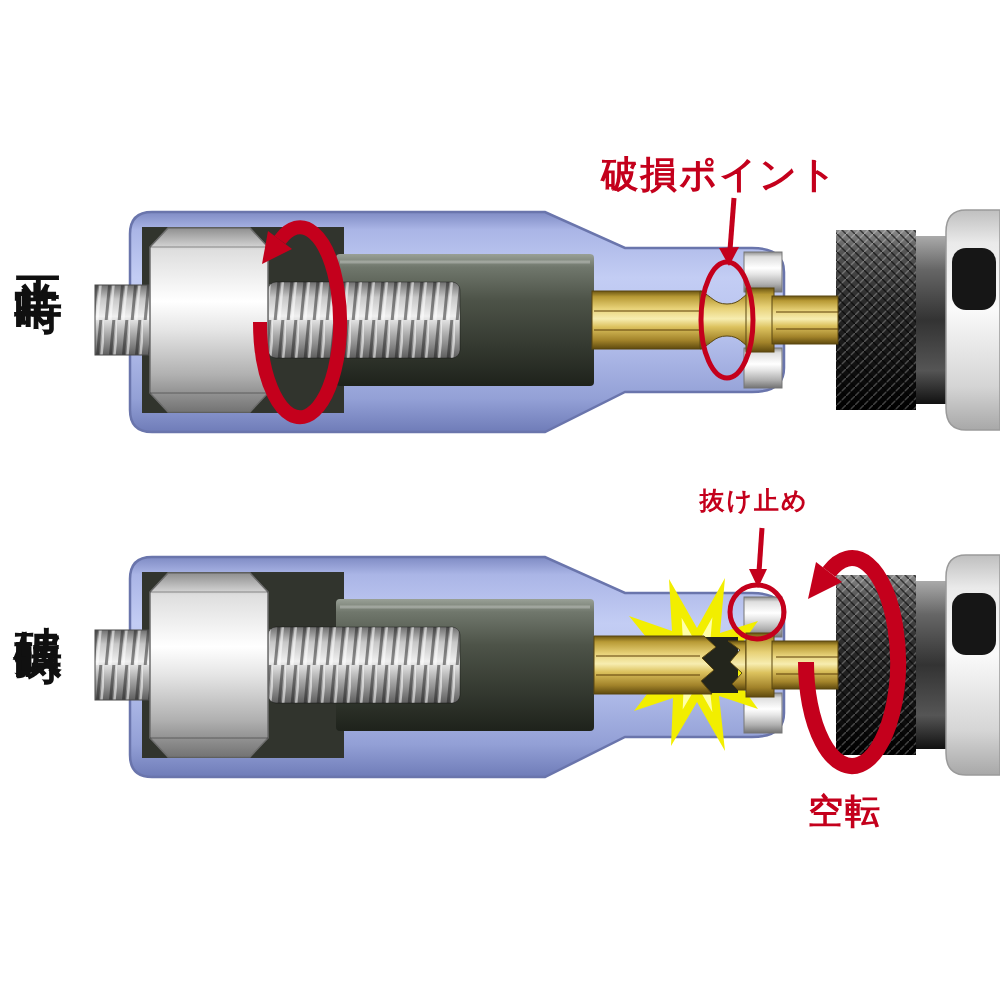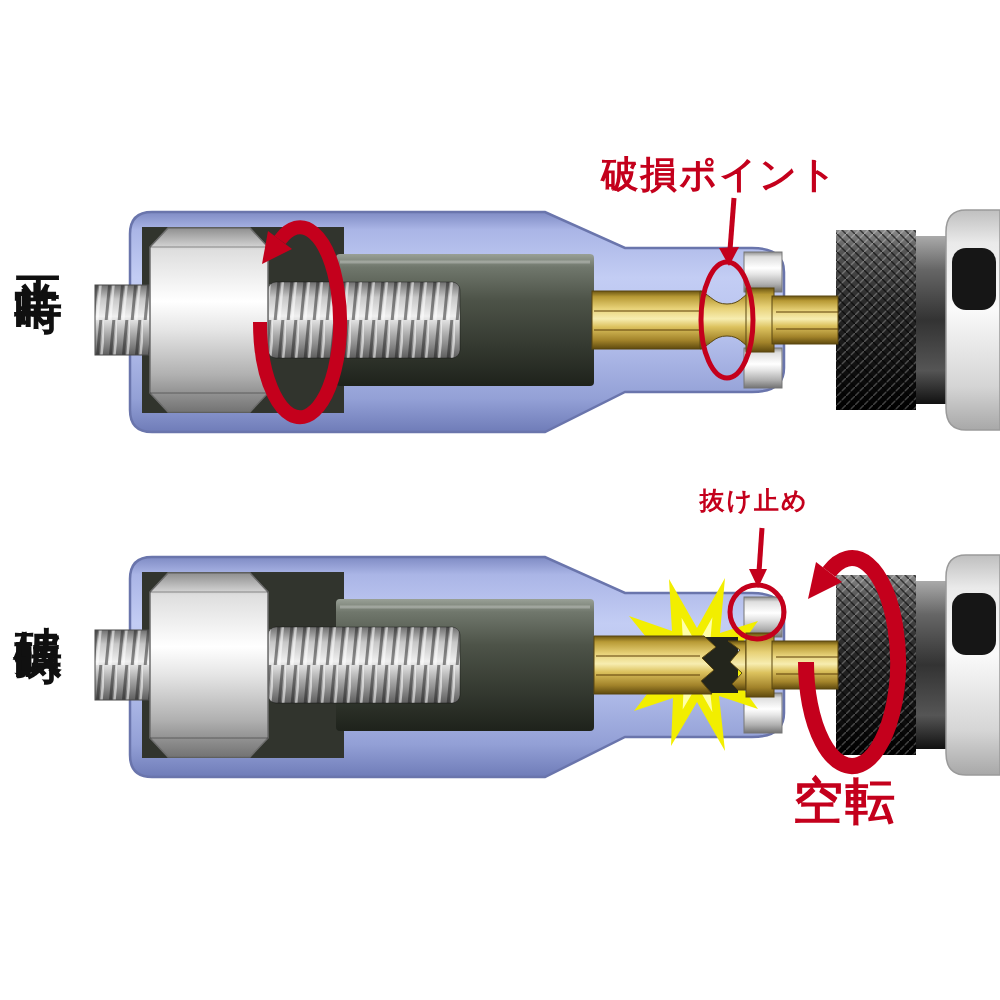--- a/index.html
+++ b/index.html
@@ -10,21 +10,21 @@
   .stage svg{position:absolute;left:0;top:0;}
   .v-label{
     position:absolute;writing-mode:vertical-rl;text-orientation:upright;
     font-weight:900;font-size:48px;color:#101010;letter-spacing:5px;line-height:1;
   }
   .red-label{
     position:absolute;color:#c4001c;font-weight:800;text-align:center;letter-spacing:2px;
   }
   .red-label.callout-top{left:575px;top:150px;width:290px;font-size:37px;}
   .red-label.callout-mid{left:634px;top:484px;width:240px;font-size:25px;}
-  .red-label.spin{left:780px;top:768px;width:130px;font-size:50px;}
+  .red-label.spin{left:780px;top:788px;width:130px;font-size:35px;}
   .lbl-normal{left:14px;top:238px;}
   .lbl-broken{left:14px;top:588px;}
 </style>
 </head>
 <body>
 
 <div class="stage">
 
 <svg width="1000" height="1000" viewBox="0 0 1000 1000" xmlns="http://www.w3.org/2000/svg">
   <defs>

